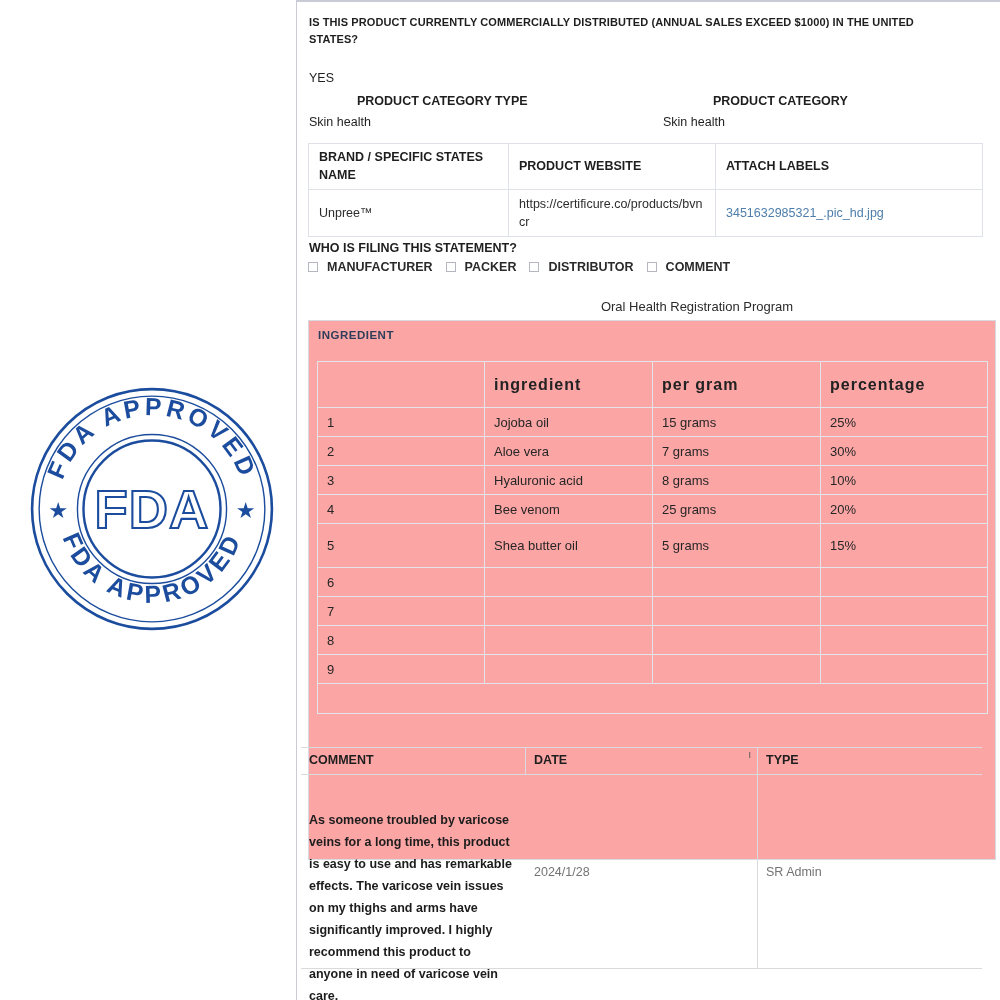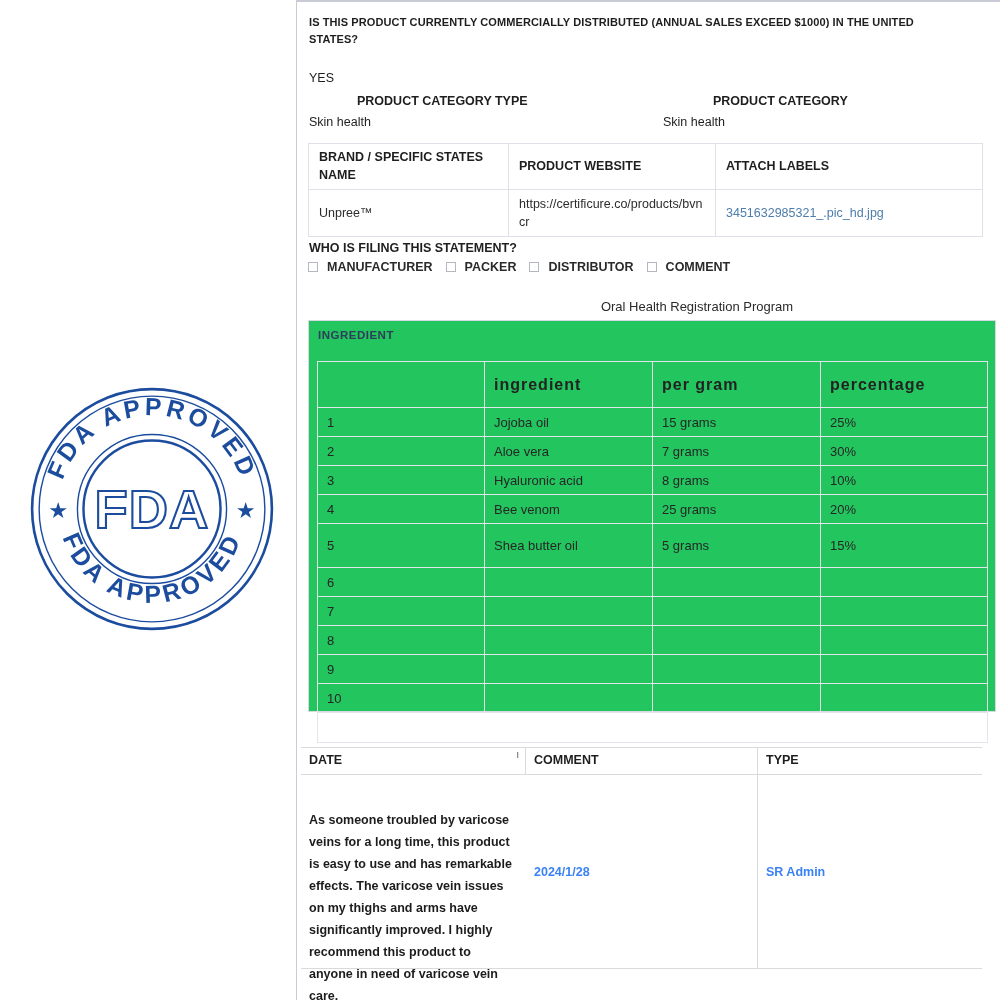--- a/index.html
+++ b/index.html
@@ -20,41 +20,41 @@
   .brand-table th { font-weight:700; height:46px; line-height:1.4; }
   .brand-table td { height:45px; color:#2c2c2c; }
   .url-cell { word-break:break-all; line-height:1.45; color:#3a3a3a; }
   .file-link { color:#4d7dab; }
   .filing-q { left:12px; top:239px; font-size:12.5px; font-weight:700; }
   .cbx-row { left:11px; top:258px; display:flex; gap:13px; align-items:center; }
   .cbx-item { display:flex; align-items:center; gap:9px; font-size:12.5px; font-weight:600; color:#2a2a2a;justify-content:center; }
   .cbx-box { width:10px; height:10px; border:1px solid #b4b7c0; background:#fff; flex:0 0 auto; }
   .program-title { left:100px; top:297px; width:600px; text-align:center; font-size:13px; color:#2b2b2b; }
   
-  .ing-box { left:11px; top:318px; width:688px; height:392px; border:1.5px solid #d8dae2; background:#22c55e; }
+  .ing-box { left:11px; top:318px; width:688px; height:540px; border:1.5px solid #d8dae2; background:#fca5a5; }
   .ing-label { position:absolute; left:9px; top:8px; font-size:11.5px; font-weight:600;
     color:#2e3d59; letter-spacing:.5px; }
   .ing-table { position:absolute; left:8px; top:40px; width:670px; border-collapse:collapse; table-layout:fixed; }
   .ing-table th, .ing-table td { border:1px solid #e4e5ea; text-align:left; vertical-align:middle;
     padding:0 0 0 9px; font-size:13px; color:#262626; }
   .ing-table th { height:46px; font-size:16px; font-weight:700; letter-spacing:1px; color:#222; }
   .ing-table td { height:29px; }
   .ing-table tr.r-tall td { height:44px; }
   .ing-table tr.r-last td { height:30px; border-left:1px solid #e4e5ea; }
   
   .cmt { left:4px; top:745px; width:681px; display:grid;
     grid-template-columns:225px 232px 224px; grid-template-rows:27px 193px;
     border-top:1px solid #d9dade; border-bottom:1px solid #d9dade; }
   .cmt-cell { padding:5px 8px; font-size:12.5px; }
   .cmt-cell.v { border-right:1px solid #d9dade; }
   .cmt-head { font-weight:700; border-bottom:1px solid #d9dade; position:relative; }
   .date-mark { position:absolute; right:6px; top:2px; font-size:9px; color:#555; font-weight:400; }
   .cmt-body-text { padding:34px 8px 0 8px; width:225px; font-weight:600; font-size:12.5px;
     line-height:22px; color:#1c1c1c; }
-  .cmt-mid { display:flex; align-items:center; font-weight:700; color:#3b82f6; }
+  .cmt-mid { display:flex; align-items:center; font-weight:400; color:#737373; }
   
   .stamp { position:absolute; left:21px; top:378px; width:262px; height:262px; }
 </style>
 </head>
 <body>
 
 <svg class="stamp" viewBox="0 0 260 260">
   <defs>
     <path id="arcTop" d="M 42.6 161.8 A 93 93 0 1 1 217.4 161.8"></path>
     <path id="arcBot" d="M 42.6 98.2 A 93 93 0 1 0 217.4 98.2"></path>
@@ -191,39 +191,33 @@
         <td></td>
         <td></td>
         <td></td>
       </tr>
       <tr>
         <td>9</td>
         <td></td>
         <td></td>
         <td></td>
       </tr>
-      <tr>
-        <td>10</td>
-        <td></td>
-        <td></td>
-        <td></td>
-      </tr>
       <tr class="r-last">
         <td colspan="4"></td>
       </tr>
     </tbody>
       </table>
   </div>
 
   <div class="abs cmt">
+    <div class="cmt-cell cmt-head v">COMMENT</div>
     <div class="cmt-cell cmt-head v">
       <span>DATE</span>
       <span class="date-mark">I</span>
     </div>
-    <div class="cmt-cell cmt-head v">COMMENT</div>
     <div class="cmt-cell cmt-head">TYPE</div>
 
     <div class="v">
       <div class="cmt-body-text">As someone troubled by varicose veins for a long time, this product is easy to use and has remarkable effects. The varicose vein issues on my thighs and arms have significantly improved. I highly recommend this product to anyone in need of varicose vein care.</div>
     </div>
     <div class="cmt-cell cmt-mid v">2024/1/28</div>
     <div class="cmt-cell cmt-mid">SR Admin</div>
   </div>
 
 </div>

